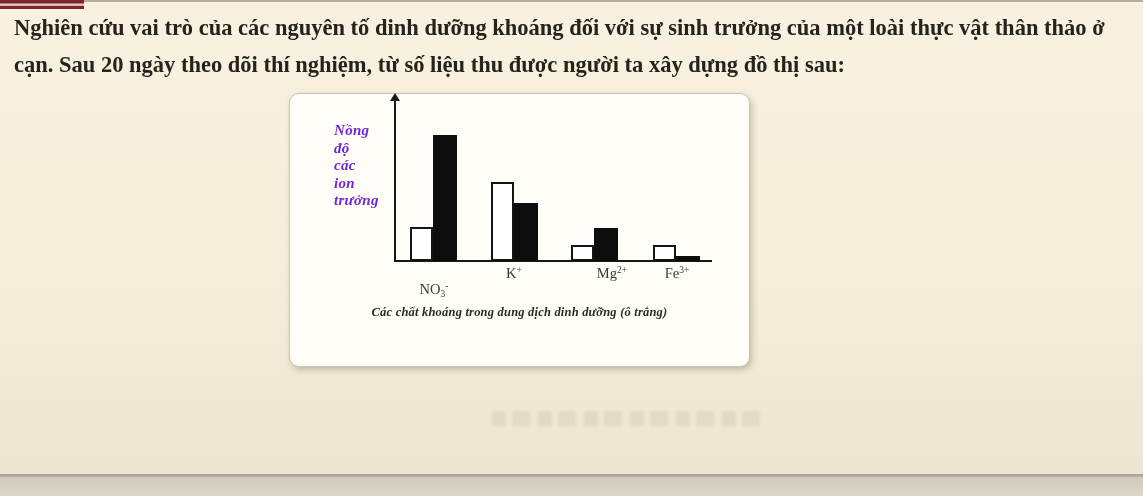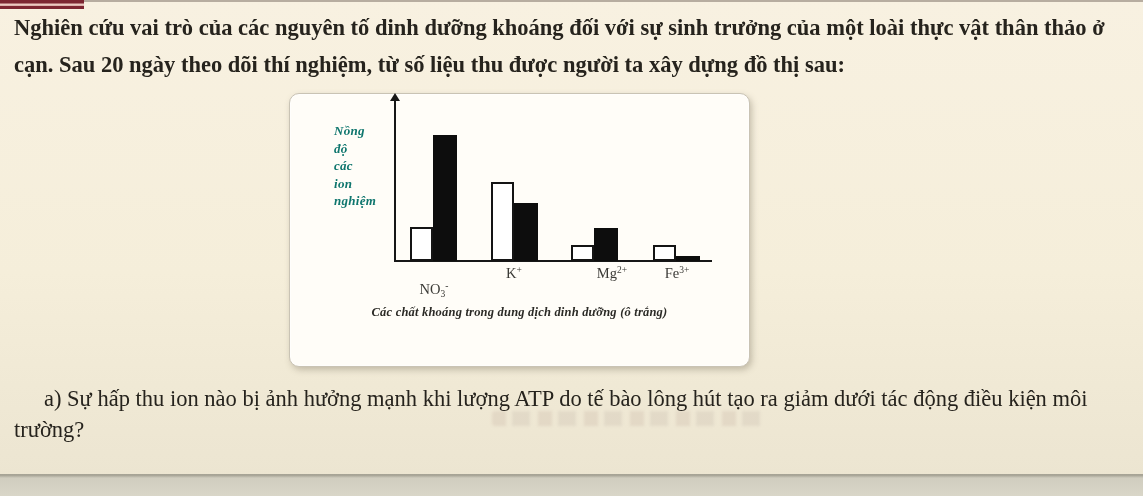--- a/index.html
+++ b/index.html
@@ -24,22 +24,22 @@
   }
   .panel {
     position: absolute; left: 289px; top: 93px; width: 459px; height: 272px;
     background: #fffdf8;
     border: 1px solid #c9c3b4;
     border-radius: 10px;
     box-shadow: 2px 3px 6px rgba(140, 130, 110, 0.45), inset 0 0 0 1px rgba(255,255,255,0.6);
   }
   .ylabel {
     position: absolute; left: 44px; top: 28px;
-    font-size: 13px; line-height: 17.5px; font-style: italic; font-weight: bold;
-    color: #0f766e; letter-spacing: 0.3px;
+    font-size: 15px; line-height: 17.5px; font-style: italic; font-weight: bold;
+    color: #6d28d9; letter-spacing: 0.3px;
   }
   .yaxis {
     position: absolute; left: 104px; top: 6px; width: 2px; height: 161px;
     background: #171717;
   }
   .yarrow {
     position: absolute; left: 100px; top: -1px; width: 0; height: 0;
     border-left: 5px solid transparent; border-right: 5px solid transparent;
     border-bottom: 8px solid #171717;
   }
@@ -89,21 +89,21 @@
   <div class="red-bar"></div>
 
   <p class="intro">Nghiên cứu vai trò của các nguyên tố dinh dưỡng khoáng đối với sự sinh trưởng của một loài thực vật thân thảo ở cạn. Sau 20 ngày theo dõi thí nghiệm, từ số liệu thu được người ta xây dựng đồ thị sau:</p>
 
   <div class="panel">
     <div class="ylabel" id="ylabel">
         <div>Nồng</div>
         <div>độ</div>
         <div>các</div>
         <div>ion</div>
-        <div>nghiệm</div>
+        <div>trưởng</div>
       </div>
     <div class="yarrow"></div>
     <div class="yaxis"></div>
     <div class="xaxis"></div>
     <div id="bars">
         <div class="bar bar-white" style="left: 120px; width: 23px; height: 34px; top: 133px;"></div>
         <div class="bar bar-white" style="left: 201px; width: 23px; height: 79px; top: 88px;"></div>
         <div class="bar bar-white" style="left: 281px; width: 23px; height: 16px; top: 151px;"></div>
         <div class="bar bar-white" style="left: 363px; width: 23px; height: 16px; top: 151px;"></div>
         <div class="bar bar-black" style="left: 143px; width: 24px; height: 126px; top: 41px;"></div>
@@ -115,16 +115,15 @@
         <div class="xlabel" style="left: 144px; margin-top: 16px;"><span>NO</span><sub>3</sub><sup>-</sup></div>
         <div class="xlabel" style="left: 224px;"><span>K</span><sup>+</sup></div>
         <div class="xlabel" style="left: 322px;"><span>Mg</span><sup>2+</sup></div>
         <div class="xlabel" style="left: 387px;"><span>Fe</span><sup>3+</sup></div>
       </div>
     <div class="cap cap1">Các chất khoáng trong dung dịch dinh dưỡng (ô trắng)</div>
   </div>
 
   <div class="ghost"></div>
 
-  <p class="question qa">a) Sự hấp thu ion nào bị ảnh hưởng mạnh khi lượng ATP do tế bào lông hút tạo ra giảm dưới tác động điều kiện môi trường?</p>
 
   <div class="bottom-strip"></div>
 </div>
 
 </body></html>

